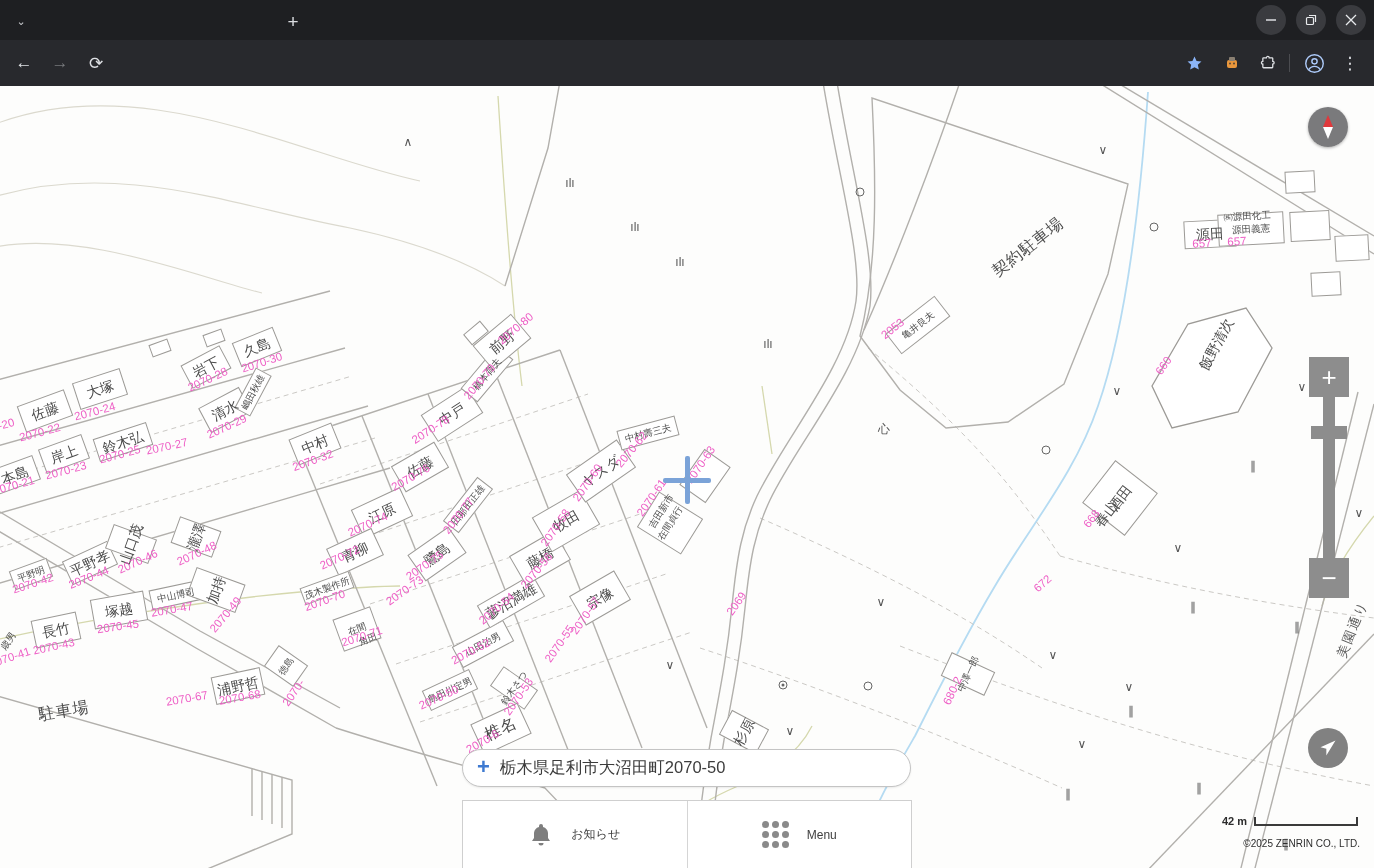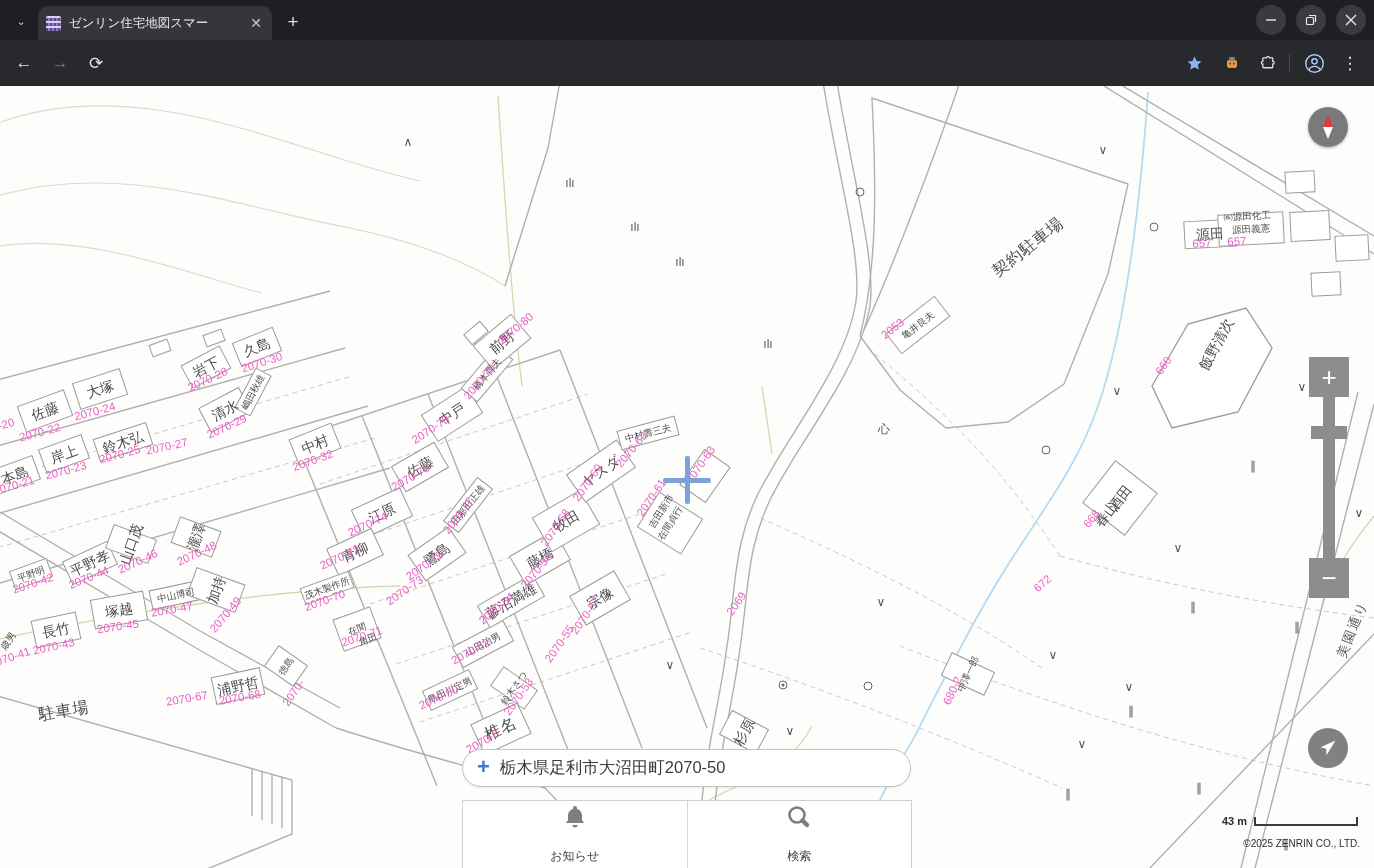--- a/index.html
+++ b/index.html
@@ -72,44 +72,39 @@
             background:rgba(122,122,122,.95); display:flex; align-items:center; justify-content:center; }
 
   #searchbar { position:absolute; left:462px; top:749px; width:449px; height:38px; background:#fff;
                border:1px solid #c4c4c4; border-radius:19px; display:flex; align-items:center;
                padding:0 14px; gap:10px; box-shadow:0 1px 2px rgba(0,0,0,.08); }
   #search-plus { color:#3f7ad1; font-size:22px; font-weight:bold; line-height:1; margin-top:-2px; }
   #search-text { color:#3c3c3c; font-size:16.5px; white-space:nowrap; }
 
   #bottombar { position:absolute; left:462px; top:800px; width:450px; height:68px; background:#fff;
                border:1px solid #cfcfcf; border-bottom:none; display:flex; }
-  .bcell { flex:1; display:flex; flex-direction:column; align-items:center; justify-content:center;
+  .bcell { flex:1; display:flex; align-items:center; justify-content:center;
            gap:18px; }
   .bcell + .bcell { border-left:1px solid #d5d5d5; }
   .bcell .blabel { font-size:12px; color:#3e3e3e; }
   .bicon { height:26px; display:flex; align-items:center; justify-content:center; }
   .dotgrid { display:grid; grid-template-columns:repeat(3,7px); grid-auto-rows:7px; gap:3px; }
   .dotgrid i { width:7px; height:7px; background:#8a8a8a; border-radius:50%; }
 
   #scalebar { position:absolute; left:1254px; top:817px; width:104px; height:9px;
               border-left:2px solid #3a3a3a; border-right:2px solid #3a3a3a;
               border-bottom:2px solid #3a3a3a; }
   #scale-text { position:absolute; left:1222px; top:815px; font-size:11px; color:#2c2c2c; font-weight:bold; }
   #copyright { position:absolute; right:14px; top:838px; font-size:10px; color:#2c2c2c; }
 </style>
 </head>
 <body>
 
 <div id="tabstrip">
   <div id="tab-chevron">⌄</div>
-  <div id="tab">
-    <div class="favicon"></div>
-    <div id="tab-title">ゼンリン住宅地図スマー</div>
-    <div class="tab-close">✕</div>
-  </div>
   <div id="newtab">+</div>
   <div class="wctl" style="right:88px">
     <svg width="12" height="12" viewBox="0 0 12 12">
         <path d="M1 6h10" stroke="#e8eaed" stroke-width="1.4"></path>
       </svg>
   </div>
   <div class="wctl" style="right:48px">
     <svg width="12" height="12" viewBox="0 0 12 12" fill="none" stroke="#e8eaed" stroke-width="1.2">
       <rect x="1.5" y="3.5" width="7" height="7" rx="1"></rect>
         <path d="M4 1.5h6.5V8"></path>
@@ -461,24 +456,31 @@
     <div class="bicon">
       <svg width="24" height="26" viewBox="0 0 24 26" fill="#7e7e7e">
         <path d="M12 2a2 2 0 0 1 2 2v1a7 7 0 0 1 5 6v5l2 3H3l2-3v-5a7 7 0 0 1 5-6V4a2 2 0 0 1 2-2z"></path>
         <path d="M9.5 21a2.5 2.5 0 0 0 5 0z"></path>
         </svg>
     </div>
     <div class="blabel">お知らせ</div>
   </div>
   <div class="bcell">
     <div class="bicon">
-      <svg width="26" height="26" viewBox="0 0 26 26" fill="none">
-        <circle cx="11" cy="11" r="7.5" stroke="#7e7e7e" stroke-width="2.6"></circle>
-        <path d="M16.5 16.5 L21 21" stroke="#7e7e7e" stroke-width="4.5" stroke-linecap="round"></path>
-        </svg>
+      <div class="dotgrid">
+          <i></i>
+          <i></i>
+          <i></i>
+          <i></i>
+          <i></i>
+          <i></i>
+          <i></i>
+          <i></i>
+          <i></i>
+        </div>
     </div>
-    <div class="blabel">検索</div>
-  </div>
-</div>
-
-<div id="scale-text">43 m</div>
+    <div class="blabel">Menu</div>
+  </div>
+</div>
+
+<div id="scale-text">42 m</div>
 <div id="scalebar"></div>
 <div id="copyright">©2025 ZENRIN CO., LTD.</div>
 
 </body></html>

